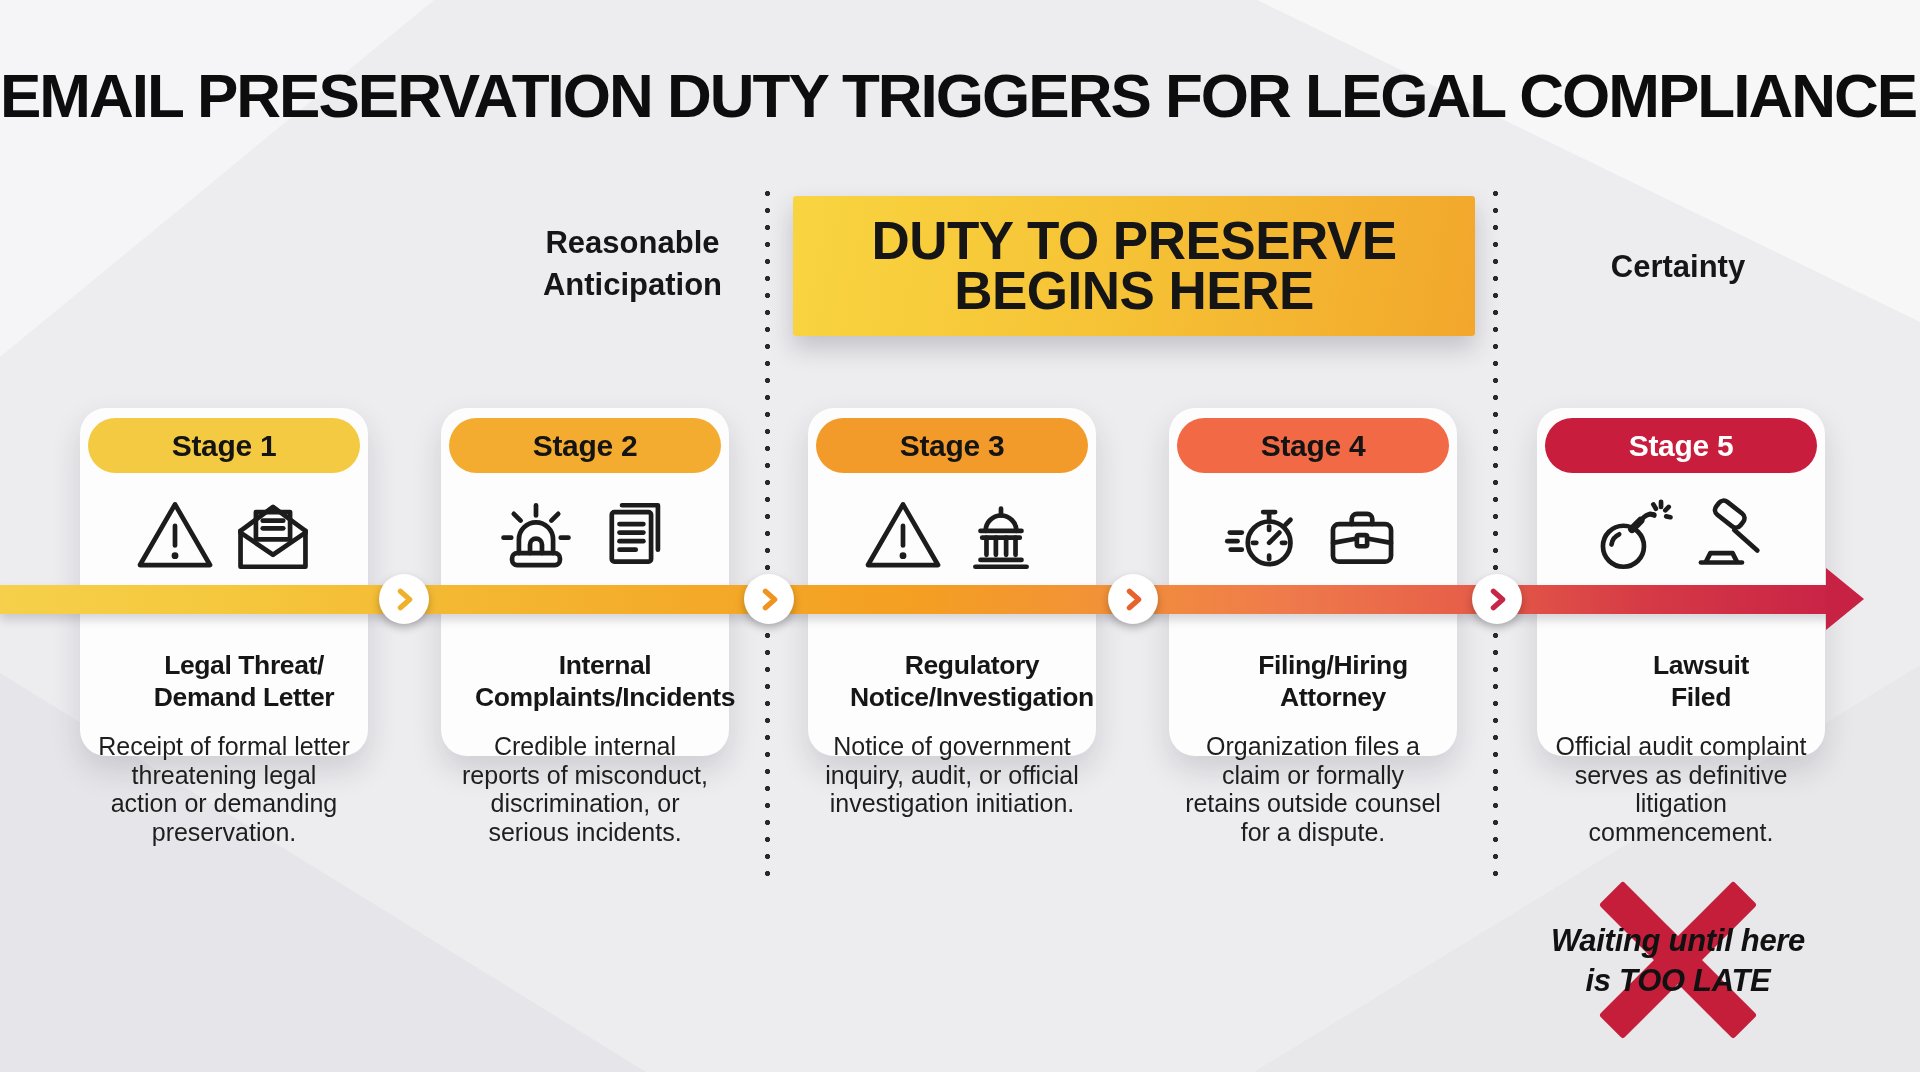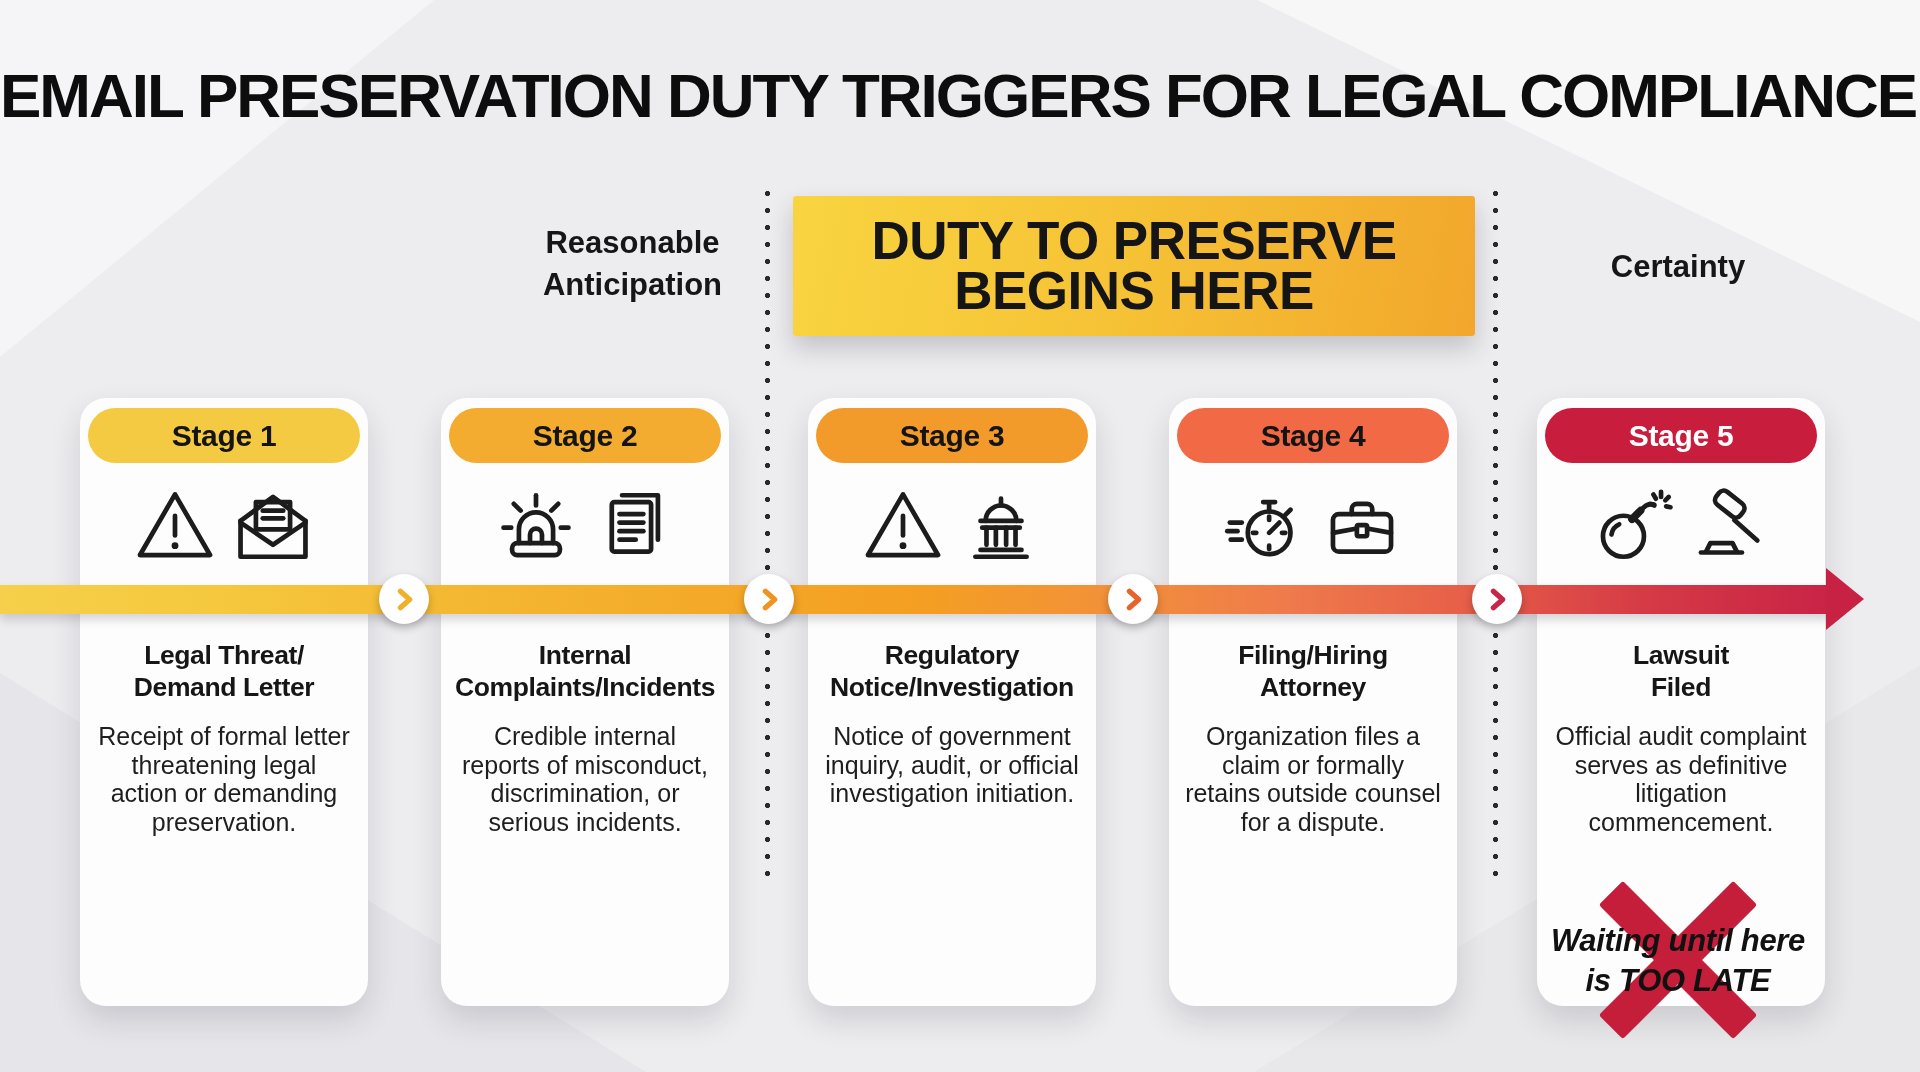--- a/index.html
+++ b/index.html
@@ -42,38 +42,38 @@
   .banner{
     position:absolute;left:793px;top:196px;width:682px;height:140px;
     background:linear-gradient(100deg,#F9D441 0%,#F6C436 45%,#F2A72C 100%);
     border-radius:3px;
     box-shadow:0 12px 24px rgba(40,40,55,.22);
     display:flex;flex-direction:column;align-items:center;justify-content:center;
     font-size:53px;font-weight:bold;line-height:50px;color:#151515;letter-spacing:-.5px;
   }
 
   .card{
-    position:absolute;top:398px;width:288px;height:608px;
+    position:absolute;top:408px;width:288px;height:348px;
     background:#fdfdfd;border-radius:26px;
     box-shadow:0 14px 30px rgba(35,35,50,.15);
   }
   .card.s1{left:80px;} .card.s2{left:441px;} .card.s3{left:808px;} .card.s4{left:1169px;} .card.s5{left:1537px;}
   .pill{
     position:absolute;left:8px;top:10px;width:272px;height:55px;border-radius:28px;
     display:flex;align-items:center;justify-content:center;
     font-size:30px;font-weight:bold;letter-spacing:-.3px;
   }
   .icons-row{
     position:absolute;left:0;top:85px;width:288px;height:86px;
     display:flex;align-items:center;justify-content:center;gap:16px;
   }
   .icons-row svg{flex:0 0 auto;}
   .card-title{
     position:absolute;left:0;top:241px;width:288px;text-align:center;
-    font-size:26.5px;font-weight:bold;line-height:32px;color:#161616;letter-spacing:-.4px;
+    font-size:26.5px;font-weight:bold;line-height:32px;color:#161616;letter-spacing:-.4px;padding-left:20px;
   }
   .card-title div{white-space:nowrap;}
   .card-desc{
     position:absolute;left:16px;top:324px;width:256px;text-align:center;
     font-size:25px;line-height:28.5px;color:#1e1e1e;
   }
 
   .timeline-band{
     position:absolute;left:0;top:585px;width:1830px;height:29px;
     background:linear-gradient(to right,

